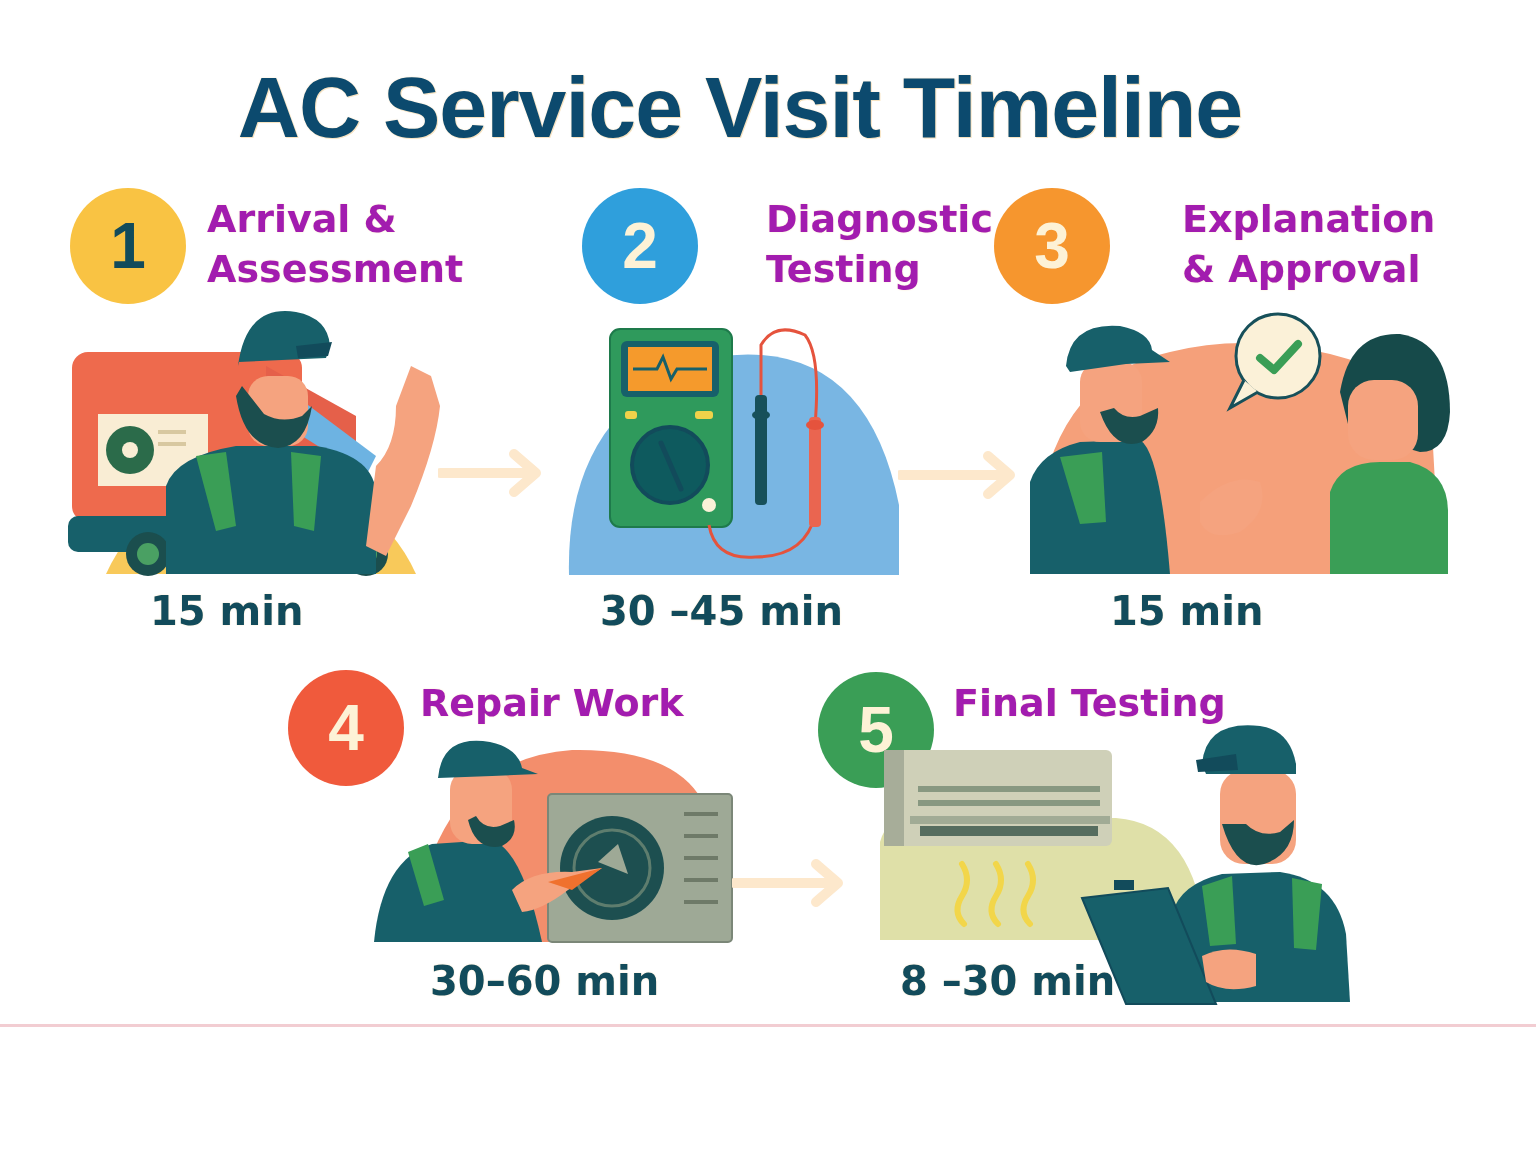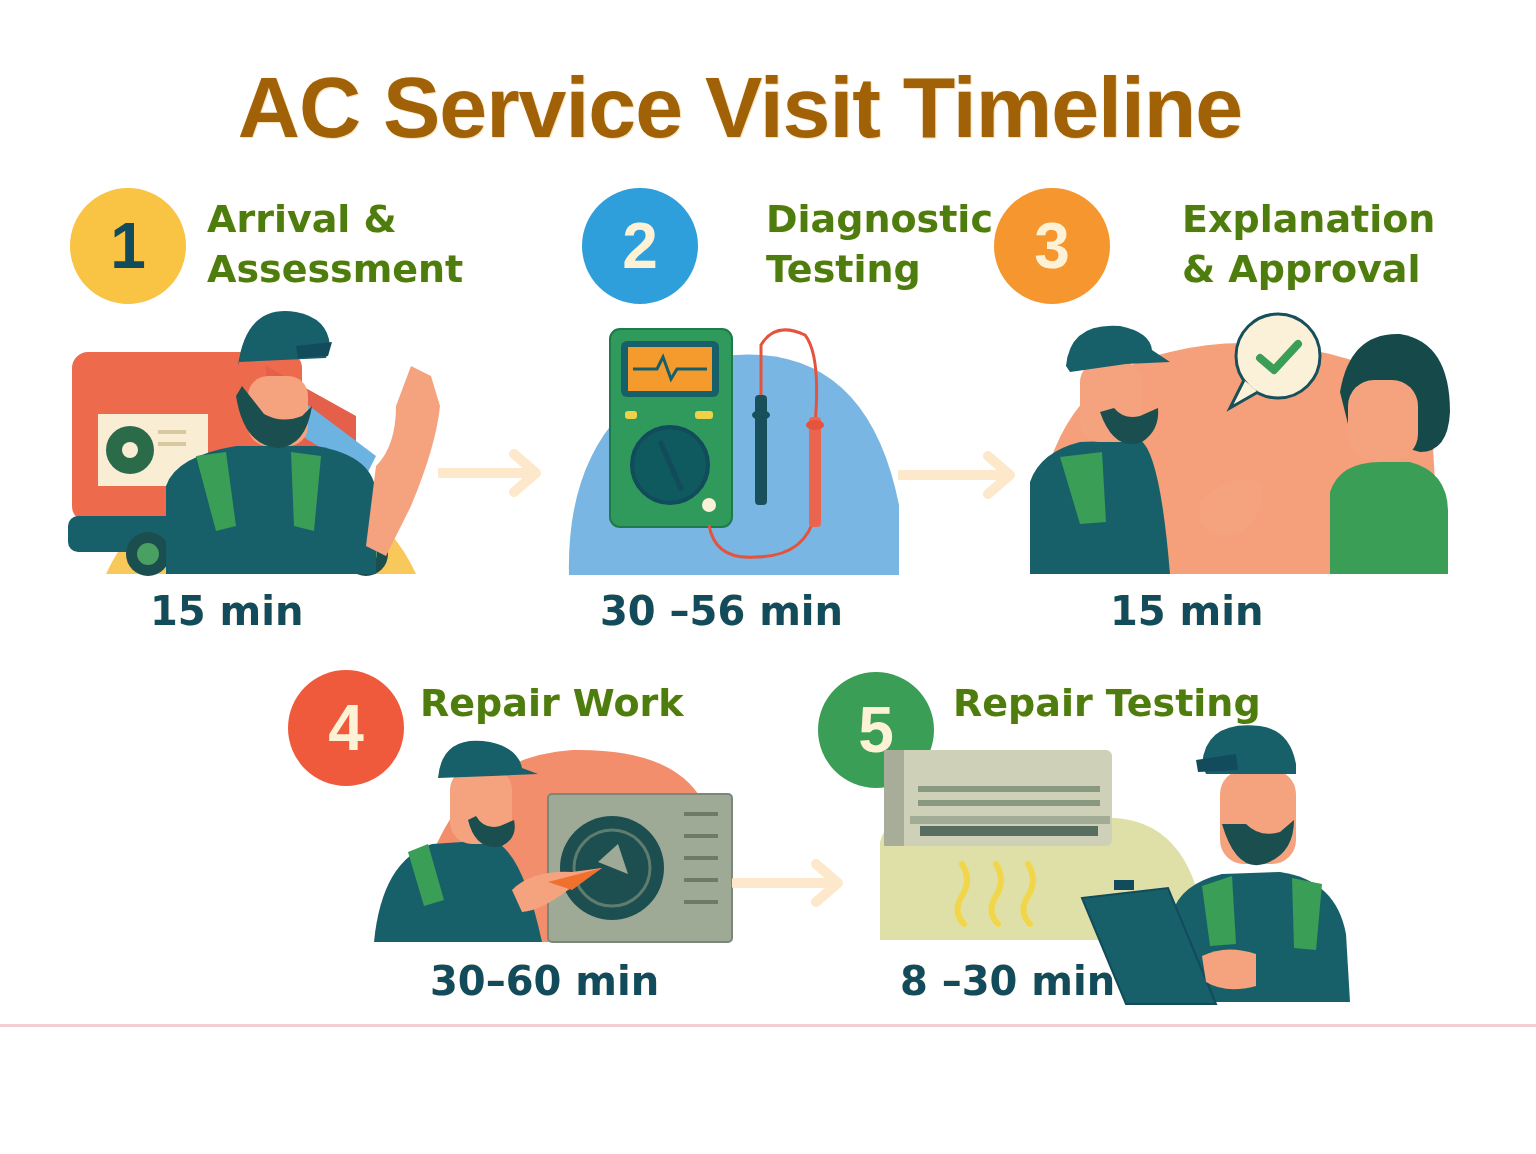--- a/index.html
+++ b/index.html
@@ -1,26 +1,26 @@
 <!DOCTYPE html>
 <html><head>
   <meta charset="utf-8">
   <style>
     html, body { margin:0; padding:0; background:#ffffff; }
     body { width:1536px; height:1154px; position:relative; overflow:hidden;
            font-family:"DejaVu Sans","Liberation Sans",sans-serif; color:#12495a; }
     .title { position:absolute; left:0; width:1480px; top:58px; text-align:center;
              font-family:"Liberation Sans",sans-serif; font-weight:bold; font-size:86px;
-             letter-spacing:-1px; color:#a16207;
+             letter-spacing:-1px; color:#0c4a6e;
              text-shadow:0 0 2px #fbe7c6, 1px 1px 0 #f6e2c0; }
     .badge { position:absolute; width:116px; height:116px; border-radius:50%;
              display:flex; align-items:center; justify-content:center;
              font-family:"Liberation Sans",sans-serif; font-weight:bold; font-size:64px; }
     .step-title { position:absolute; font-weight:bold; font-size:38px; line-height:50px;
-                  color:#4d7c0f; text-shadow:0 0 2px #fbe9c9; white-space:pre-line; }
+                  color:#a21caf; text-shadow:0 0 2px #fbe9c9; white-space:pre-line; }
     .duration { position:absolute; font-weight:bold; font-size:40px; color:#124b5b;
                 text-shadow:0 0 2px #fbe9c9; }
     .illus { position:absolute; }
     .arrow { position:absolute; }
     .divider { position:absolute; left:0; top:1024px; width:1536px; height:3px; background:#f2cdd2; }
   </style>
 </head>
 <body>
 
 <div class="title">AC Service Visit Timeline</div>
@@ -76,21 +76,21 @@
     <ellipse cx="105" cy="140" rx="38" ry="38" fill="#0e5a5e" stroke="#124b5b" stroke-width="4"></ellipse>
     <line x1="96" y1="118" x2="116" y2="164" stroke="#124b5b" stroke-width="5" stroke-linecap="round"></line>
     <circle cx="144" cy="180" r="7" fill="#fbf1d8"></circle>
     <path d="M144 200 Q150 235 190 232 Q240 232 250 190 L250 140" fill="none" stroke="#e5533d" stroke-width="3"></path>
     <path d="M196 140 L196 20 Q210 -4 240 10 Q256 30 250 100" fill="none" stroke="#e5533d" stroke-width="3"></path>
     <rect x="190" y="70" width="12" height="110" rx="4" fill="#17505a"></rect>
     <ellipse cx="196" cy="90" rx="9" ry="5" fill="#17505a"></ellipse>
     <rect x="244" y="92" width="12" height="110" rx="4" fill="#ea6550"></rect>
     <ellipse cx="250" cy="100" rx="9" ry="5" fill="#e5533d"></ellipse>
   </svg>
-  <div class="duration" style="left:600px;top:588px;width:265px;">30 –56 min</div>
+  <div class="duration" style="left:600px;top:588px;width:265px;">30 –45 min</div>
 </div>
 
 <svg class="arrow" style="left:898px;top:450px;" width="125" height="50">
   <line x1="2" y1="25" x2="106" y2="25" stroke="#fde8cc" stroke-width="10" stroke-linecap="round"></line>
   <polyline points="90,6 112,25 90,44" fill="none" stroke="#fde8cc" stroke-width="10" stroke-linecap="round" stroke-linejoin="round"></polyline>
 </svg>
 
 <div>
   <div class="badge" style="left:994px;top:188px;background:#f6962e;color:#fdf2d6;">3</div>
   <div class="step-title" style="left:1182px;top:194px;">Explanation
@@ -140,21 +140,21 @@
   <div class="duration" style="left:430px;top:958px;width:265px;">30–60 min</div>
 </div>
 
 <svg class="arrow" style="left:732px;top:858px;" width="120" height="50">
   <line x1="2" y1="25" x2="100" y2="25" stroke="#fde8cc" stroke-width="10" stroke-linecap="round"></line>
   <polyline points="84,6 106,25 84,44" fill="none" stroke="#fde8cc" stroke-width="10" stroke-linecap="round" stroke-linejoin="round"></polyline>
 </svg>
 
 <div>
   <div class="badge" style="left:818px;top:672px;background:#3a9e56;color:#fdf2d6;">5</div>
-  <div class="step-title" style="left:953px;top:678px;">Repair Testing</div>
+  <div class="step-title" style="left:953px;top:678px;">Final Testing</div>
   <svg class="illus" style="left:876px;top:724px;" width="494" height="282">
     <path d="M4 216 L4 118 Q10 94 40 94 L240 94 Q320 100 330 216 Z" fill="#dfe0a8"></path>
     <rect x="8" y="26" width="228" height="96" rx="6" fill="#cfd0b8"></rect>
     <rect x="8" y="26" width="20" height="96" fill="#a7ad99"></rect>
     <rect x="42" y="62" width="182" height="6" fill="#889881"></rect>
     <rect x="42" y="76" width="182" height="6" fill="#889881"></rect>
     <rect x="34" y="92" width="200" height="8" fill="#a1ab95"></rect>
     <rect x="44" y="102" width="178" height="10" fill="#566d5f"></rect>
     <g stroke="#f2d64a" stroke-width="6" fill="none" stroke-linecap="round">
       <path d="M86 140 Q96 156 86 172 Q76 188 88 200"></path>

